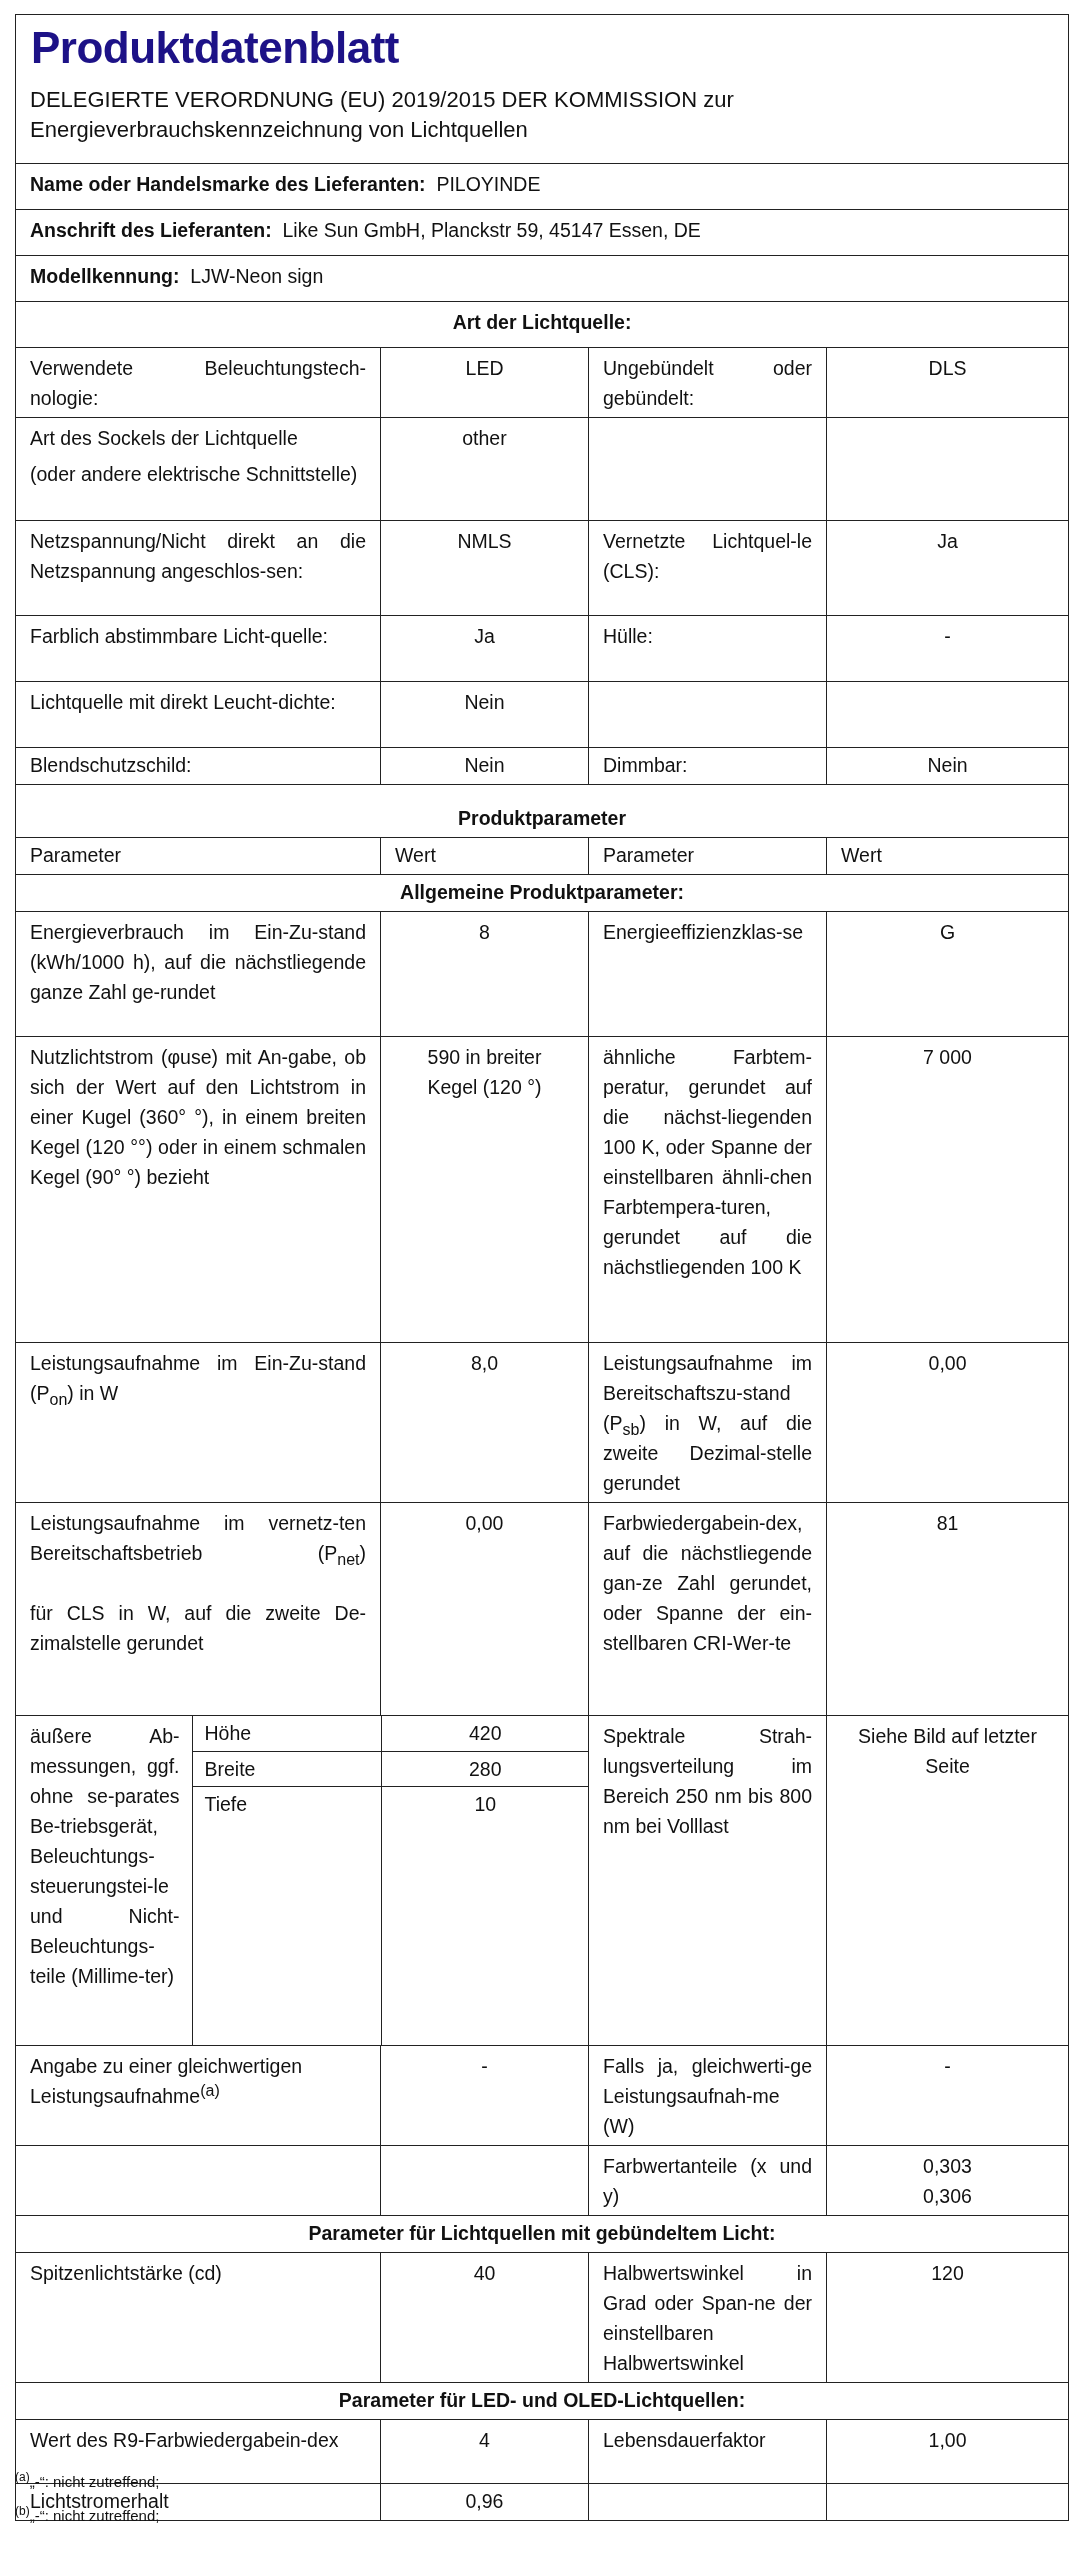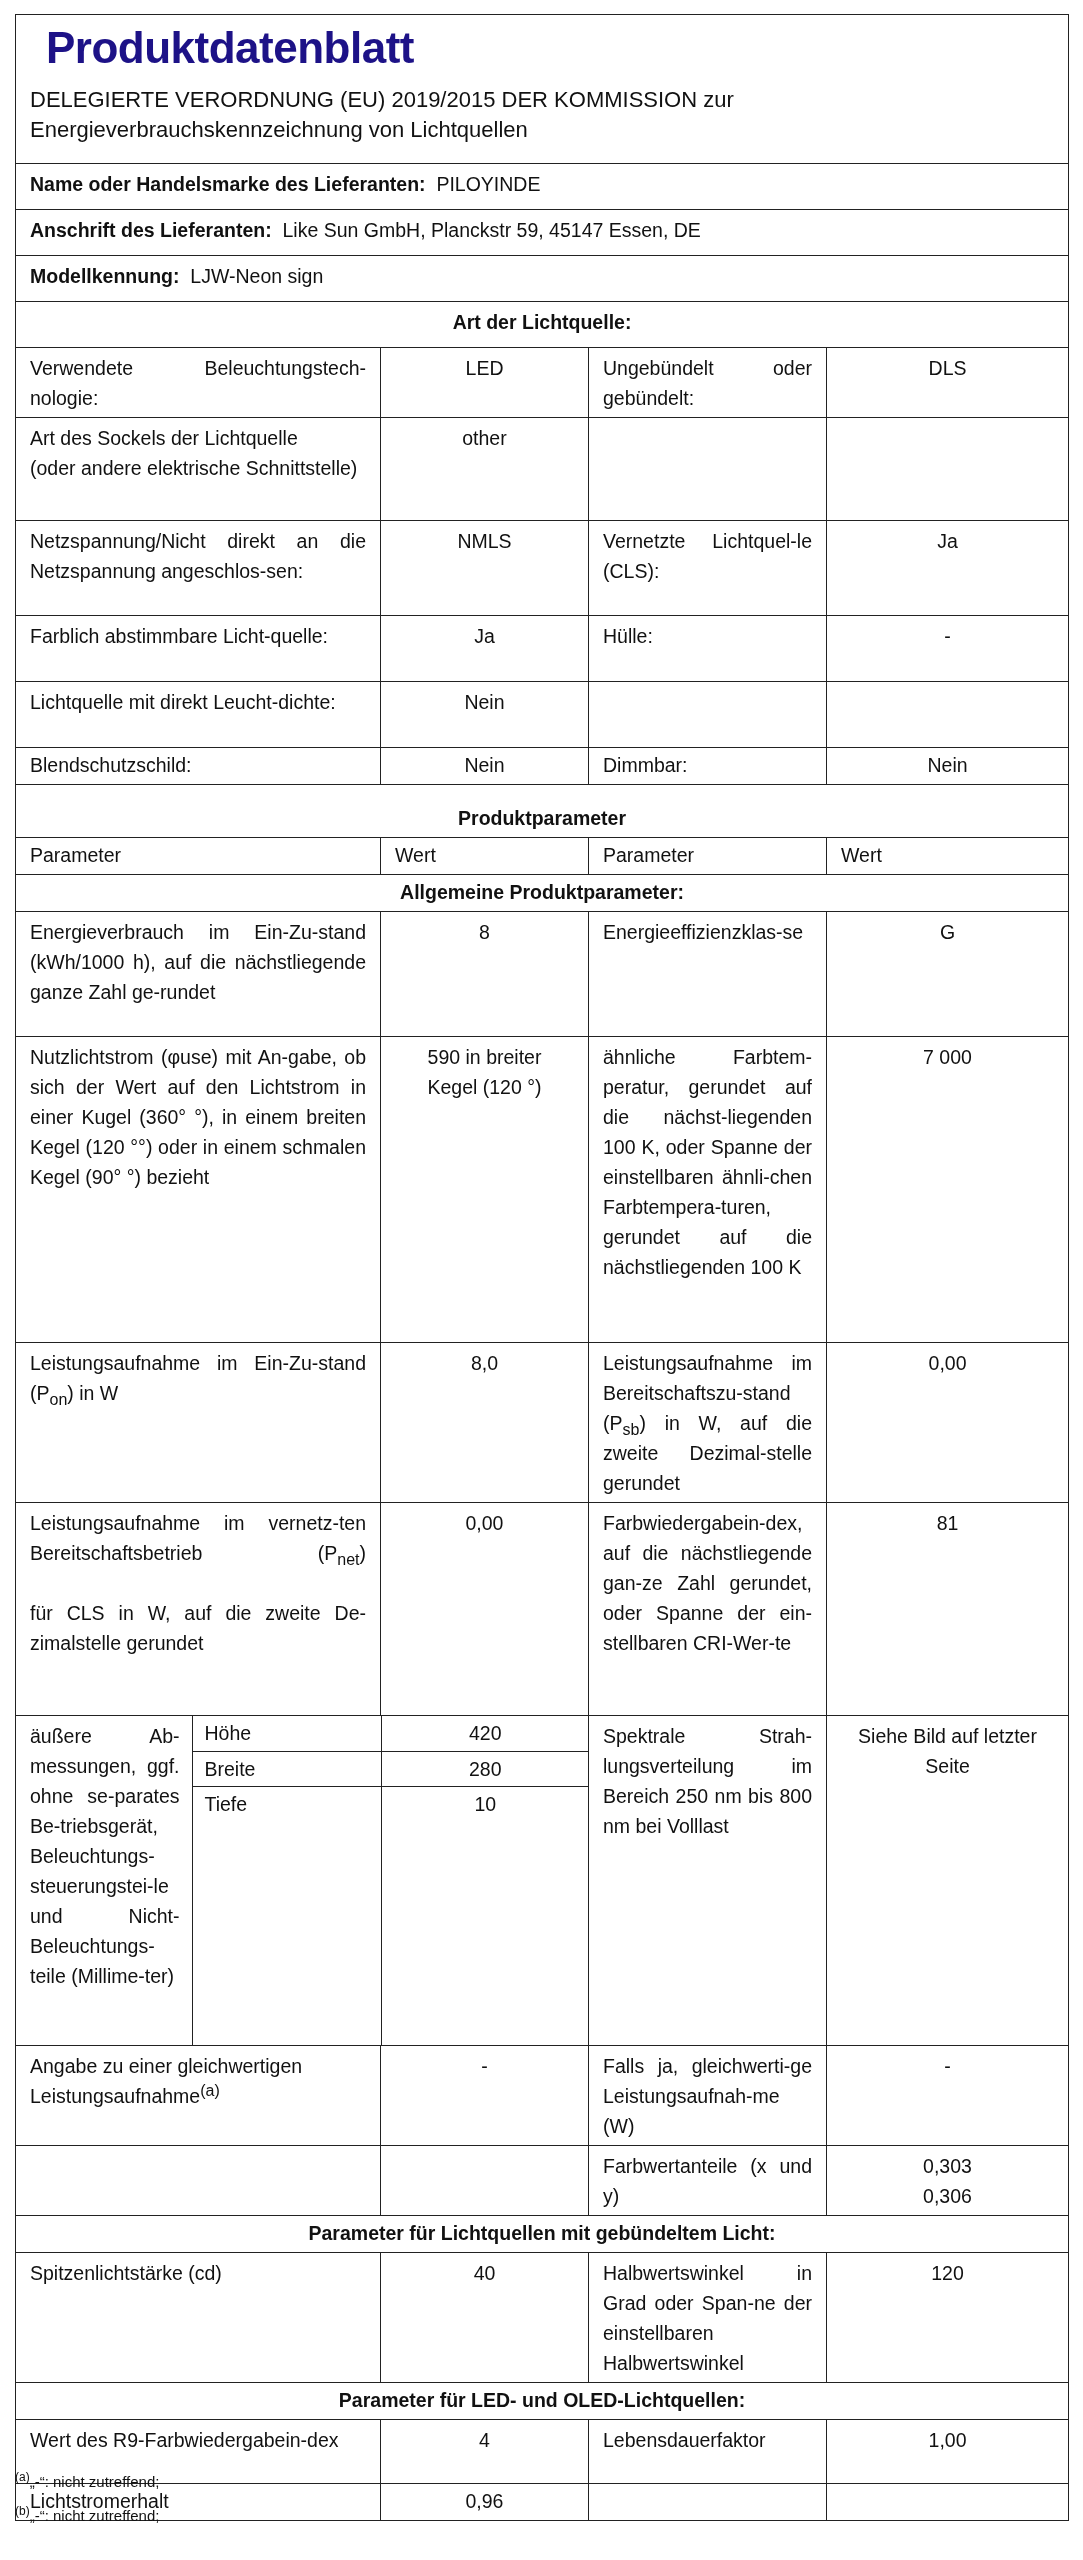--- a/index.html
+++ b/index.html
@@ -6,21 +6,21 @@
   body { width: 1083px; height: 2560px; position: relative; overflow: hidden;
          font-family: "Liberation Sans", sans-serif; color: #111; }
   #sheet { position: absolute; left: 15px; top: 14px; width: 1053px; }
   table { border-collapse: collapse; width: 1053px; table-layout: fixed; }
   td { border: 1.5px solid #222; vertical-align: top; padding: 5px 14px 4px 14px;
        font-size: 19.5px; line-height: 30px; box-sizing: border-box; }
   td.c { text-align: center; }
   td.j { text-align: justify; hyphens: manual; }
   td.b { font-weight: bold; text-align: center; }
   .title { color: #1d1287; font-weight: bold; font-size: 44px; line-height: 54px;
-           letter-spacing: -0.5px; margin: 4px 0 10px 16px; }
+           letter-spacing: -0.5px; margin: 4px 0 10px 1px; }
   .reg { font-size: 22px; line-height: 30px; }
   .lbl { font-weight: bold; }
   sub, sup { font-size: 16px; line-height: 0; }
   .foot { position: absolute; left: 15px; font-size: 15px; line-height: 20px; }
   .foot sup { font-size: 12px; }
   .dimtbl td { border: none; }
 </style>
 </head>
 <body>
 
@@ -65,21 +65,21 @@
   </tr>
 
   <tr style="height:67px">
     <td class="j">Verwendete Beleuchtungstech-nologie:</td>
     <td class="c">LED</td>
     <td class="j">Ungebündelt oder gebündelt:</td>
     <td class="c">DLS</td>
   </tr>
   <tr style="height:103px">
     <td class="j">
-      <div style="">Art des Sockels der Lichtquelle</div>
+      <div style="margin-bottom:6px">Art des Sockels der Lichtquelle</div>
       <div style="text-align:justify">(oder andere elektrische Schnittstelle)</div>
     </td>
     <td class="c">other</td>
     <td></td>
     <td class="c"></td>
   </tr>
   <tr style="height:95px">
     <td class="j">Netzspannung/Nicht direkt an die Netzspannung angeschlos-sen:</td>
     <td class="c">NMLS</td>
     <td class="j">Vernetzte Lichtquel-le (CLS):</td>

